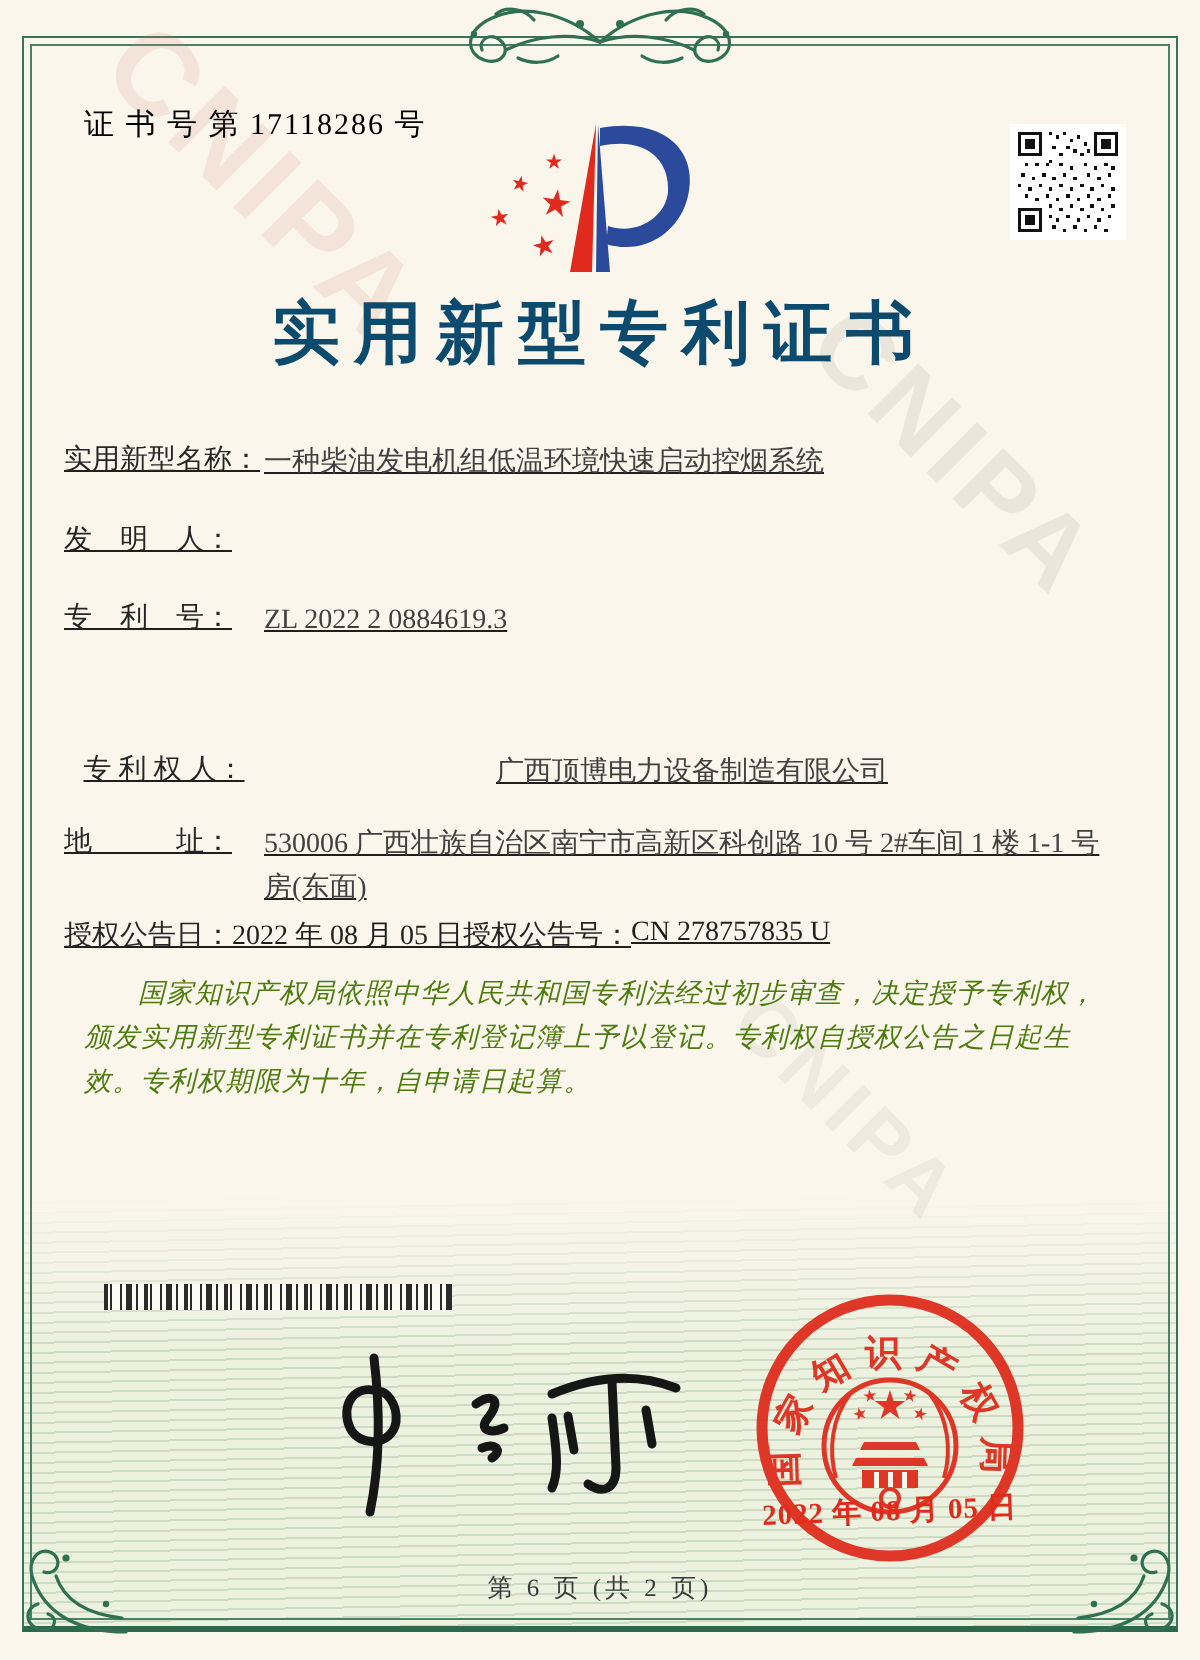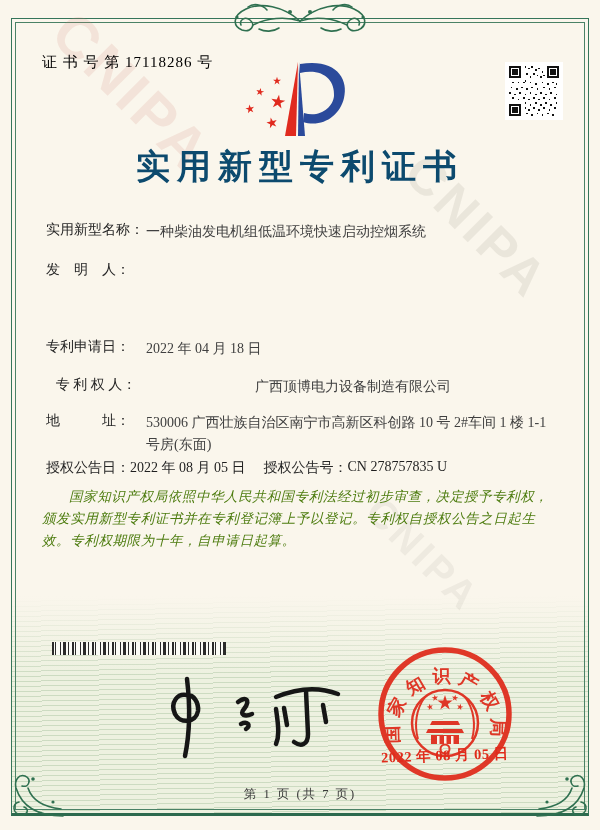--- a/index.html
+++ b/index.html
@@ -40,29 +40,29 @@
   .cert-number {
     position:absolute; left:42px; top:53px; font-size:15px; letter-spacing:1px; color:#000000;
   }
   .qr { position:absolute; left:505px; top:62px; width:58px; height:58px; background:#fff; padding:4px; }
   .logo { position:absolute; left:237px; top:54px; width:126px; height:94px; }
   .title {
     position:absolute; left:0; right:0; top:144px; text-align:center;
     font-size:34px; font-weight:bold; letter-spacing:7px; color:#0c4a6e;
   }
 
-  .field-row { position:absolute; left:46px; right:40px; display:flex; font-size:14px; }
+  .field-row { position:absolute; left:32px; right:40px; display:flex; font-size:14px;text-decoration:underline; }
   .flabel { flex:0 0 100px; white-space:nowrap; color:#262626; }
   .fvalue { flex:1; line-height:1.6; color:#404040; }
   .r1 { top:221px; } .r2 { top:261px; } .r3 { top:300px; }
   .r4 { top:338px; } .r5 { top:376px;text-align:center; } .r6 { top:412px; }
   .r7 { top:459px; }
   .pair { display:flex; white-space:nowrap; }
   .pair .flabel { flex:0 0 auto; }
-  .pair2 { margin-left:18px; }
+  .pair2 { }
 
   .paras {
     position:absolute; left:42px; right:38px; top:486px;
     font-size:13.5px; line-height:22px; color:#4d7c0f;
     font-style:italic; letter-spacing:0.6px;
   }
   .paras p { text-indent:2em; margin:0; }
 
   .barcode {
     position:absolute; left:52px; top:642px; width:174px; height:13px; background:#fbfbf6;
@@ -178,23 +178,23 @@
 
   <div class="title">实用新型专利证书</div>
 
   <div class="field-row r1">
     <span class="flabel">实用新型名称：</span>
     <span class="fvalue">一种柴油发电机组低温环境快速启动控烟系统</span>
   </div>
   <div class="field-row r2">
     <span class="flabel">发　明　人：</span>
   </div>
-  <div class="field-row r4">
-    <span class="flabel">专利申请日：</span>
-    <span class="fvalue">2022 年 04 月 18 日</span>
+  <div class="field-row r3">
+    <span class="flabel">专　利　号：</span>
+    <span class="fvalue">ZL 2022 2 0884619.3</span>
   </div>
   <div class="field-row r5">
     <span class="flabel">专 利 权 人：</span>
     <span class="fvalue">广西顶博电力设备制造有限公司</span>
   </div>
   <div class="field-row r6">
     <span class="flabel">地　　　址：</span>
     <span class="fvalue">530006 广西壮族自治区南宁市高新区科创路 10 号 2#车间 1 楼 1-1 号房(东面)</span>
   </div>
   <div class="field-row r7">
@@ -252,14 +252,14 @@
         <rect x="70" y="93" width="2.5" height="8" fill="#faf6ec"></rect>
         <rect x="77" y="93" width="2.5" height="8" fill="#faf6ec"></rect>
         <path d="M44,96 C40,82 42,66 51,54" fill="none" stroke="#df2a1a" stroke-width="2"></path>
         <path d="M98,96 C102,82 100,66 91,54" fill="none" stroke="#df2a1a" stroke-width="2"></path>
         <circle cx="71" cy="106" r="4.5" fill="none" stroke="#df2a1a" stroke-width="2"></circle>
       </g>
     </g>
   </svg>
   <div class="seal-date">2022 年 08 月 05 日</div>
 
-  <div class="footer">第 1 页 (共 7 页)</div>
+  <div class="footer">第 6 页 (共 2 页)</div>
 </div>
 
 </body></html>

